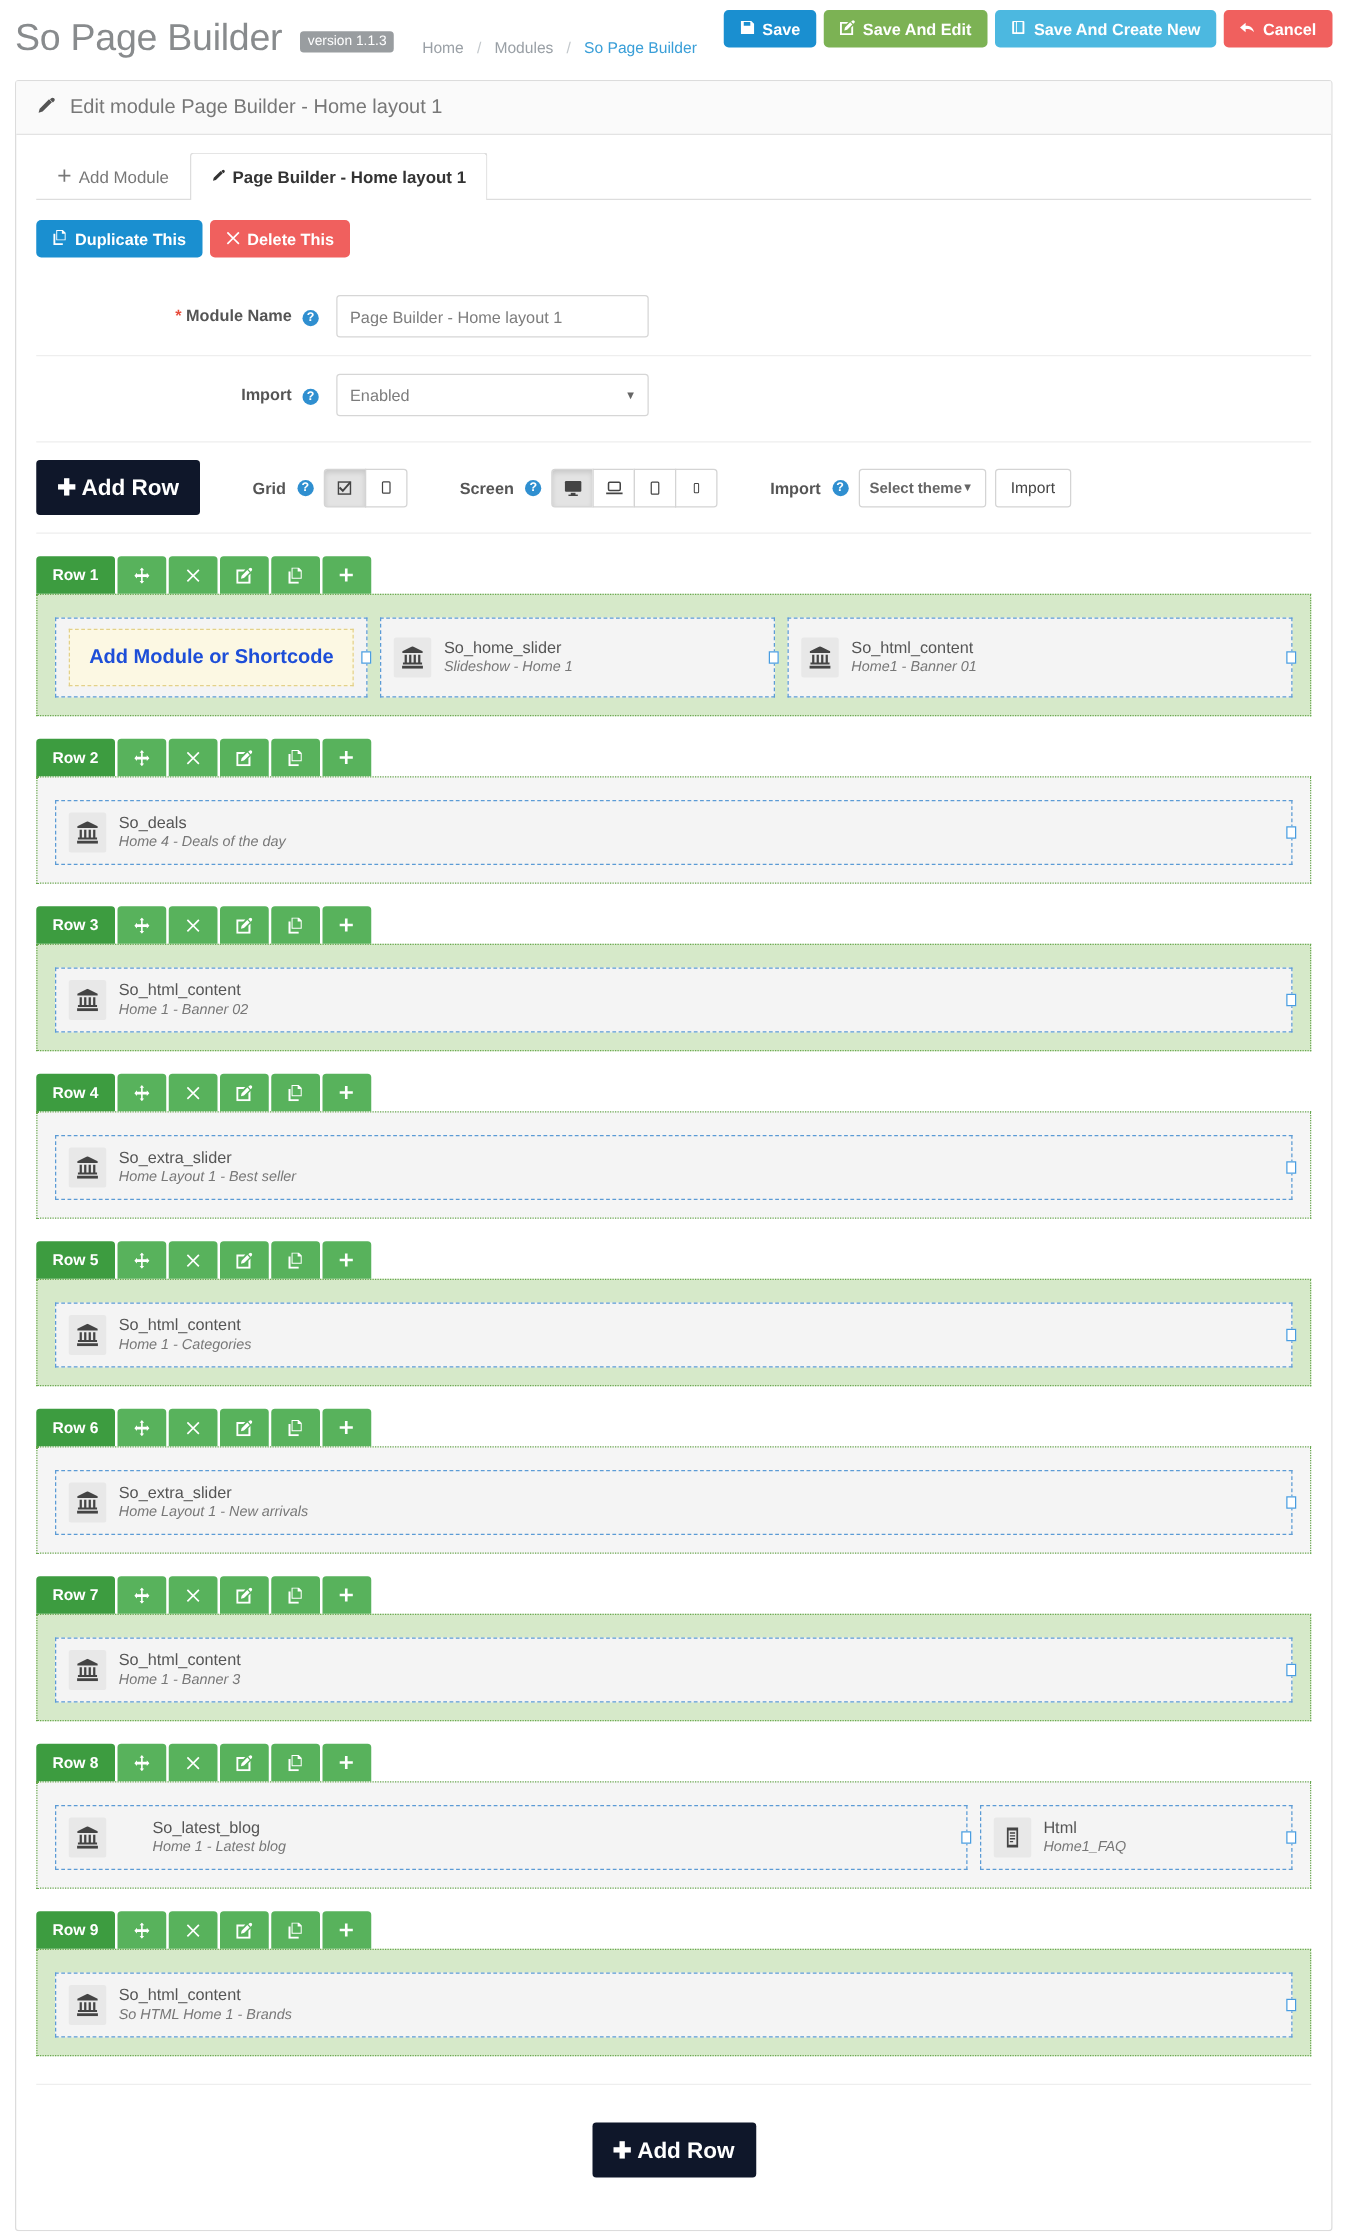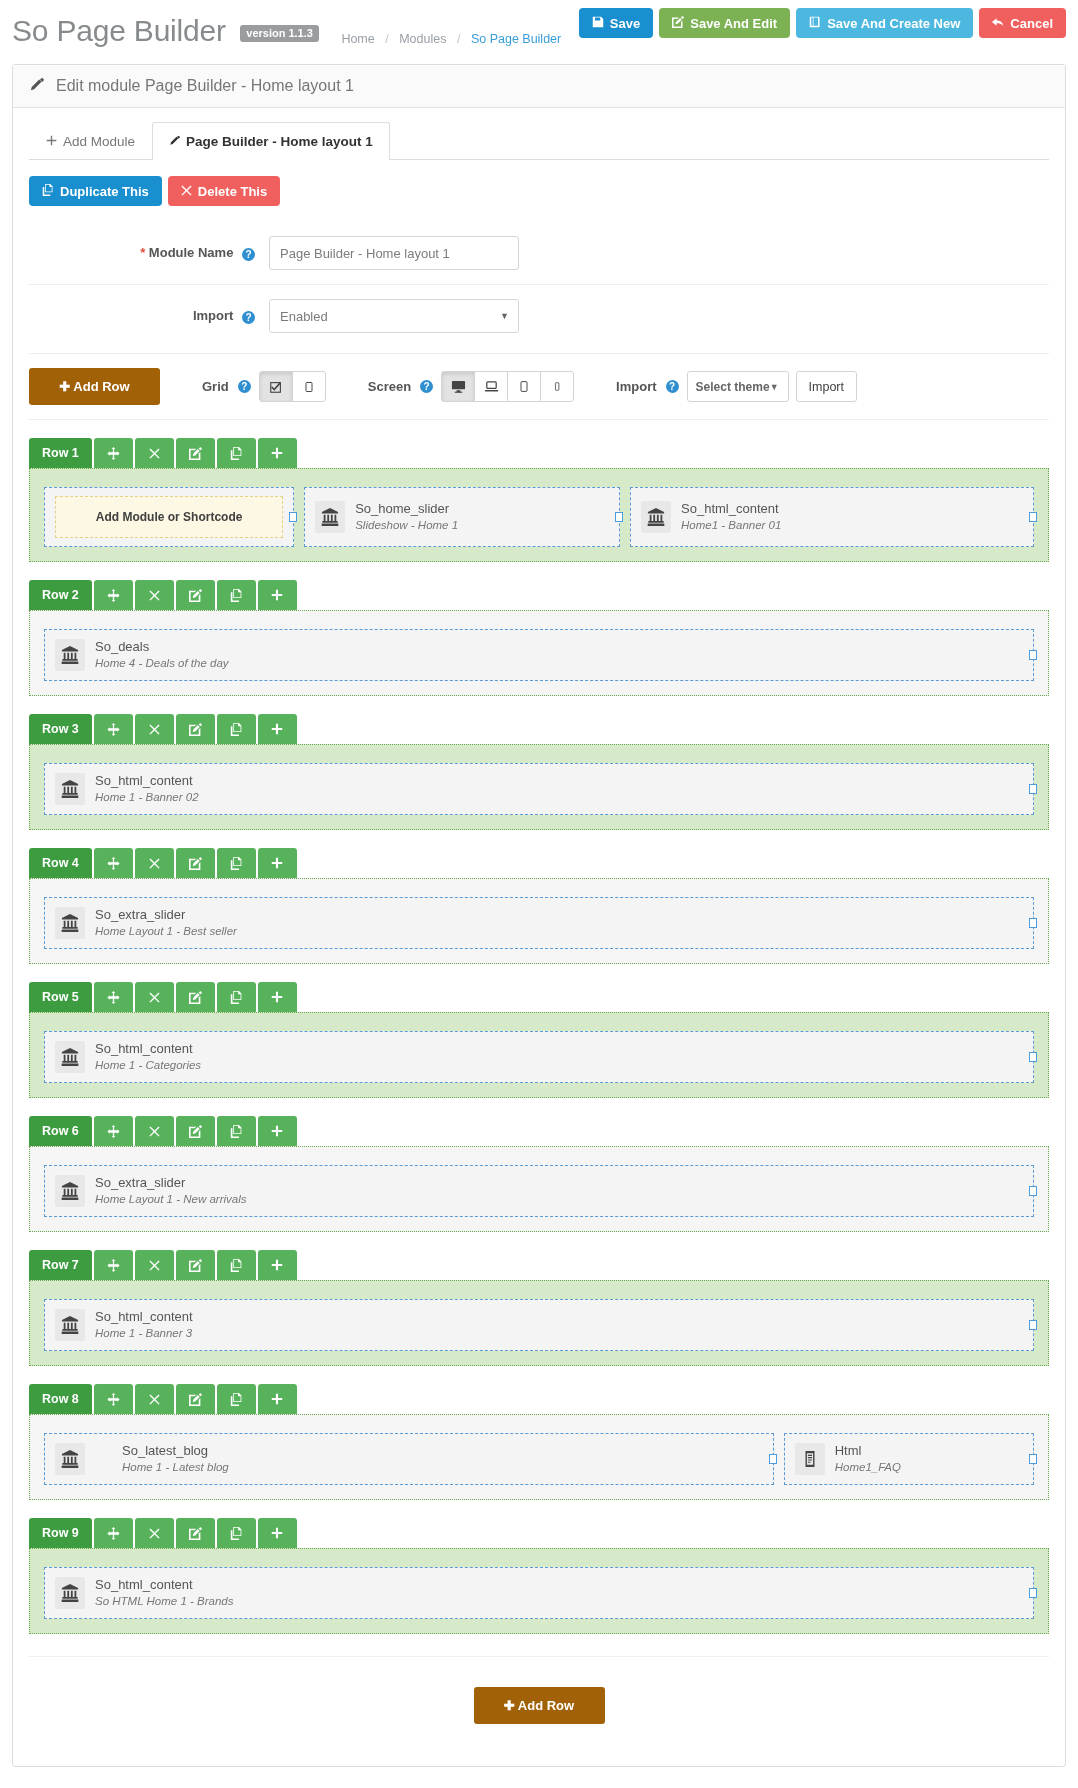--- a/index.html
+++ b/index.html
@@ -24,21 +24,21 @@
     font-weight: 400;
     color: #888b8d;
     letter-spacing: -0.2px;
     white-space: nowrap;
   }
   .version-badge {
     display: inline-block;
     background: #999da0;
     color: #fff;
     font-size: 11px;
-    font-weight: bold;
+    font-weight: normal;
     border-radius: 3px;
     padding: 2px 6px 3px;
     margin-left: 10px;
     position: relative;
     top: -4px;
   }
   .breadcrumb {
     margin-left: 18px;
     font-size: 12.5px;
     color: #9aa0a6;
@@ -184,25 +184,25 @@
   
   .toolbar {
     display: flex;
     align-items: center;
     padding: 14px 0 14px 0;
     border-top: 1px solid #eee;
     border-bottom: 1px solid #eee;
     margin-top: 6px;
   }
   .btn-addrow {
-    background: #a16207;
+    background: #0f172a;
     color: #fff;
     border: none;
     border-radius: 3px;
-    font-size: 13px;
+    font-size: 18px;
     font-weight: bold;
     padding: 11px 0;
     width: 131px;
     text-align: center;
     cursor: pointer;
     font-family: "Liberation Sans", sans-serif;
   }
   .tool-block {
     display: flex;
     align-items: center;
@@ -319,22 +319,22 @@
     font-size: 17px;
     color: #444;
   }
   .mod-text { line-height: 1.35; }
   .mod-name { font-size: 13px; color: #555; }
   .mod-desc { font-size: 11.5px; color: #777; font-style: italic; }
   .add-mod-ph {
     flex: 1;
     border: 1px dashed #e3d18a;
     background: #fcf8e3;
-    color: #404040;
-    font-size: 12px;
+    color: #1d4ed8;
+    font-size: 16px;
     font-weight: bold;
     text-align: center;
     padding: 13px 0;
     cursor: pointer;
   }
 
   
   .footer-addrow {
     display: flex;
     justify-content: center;

